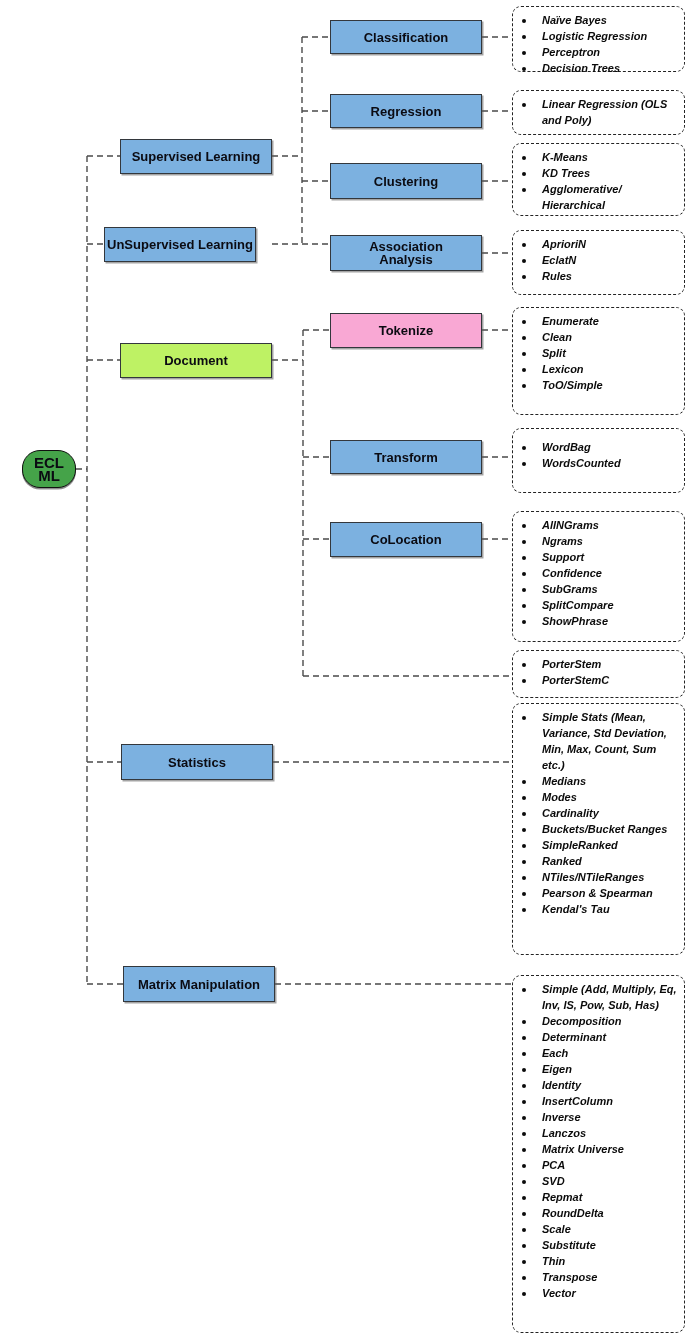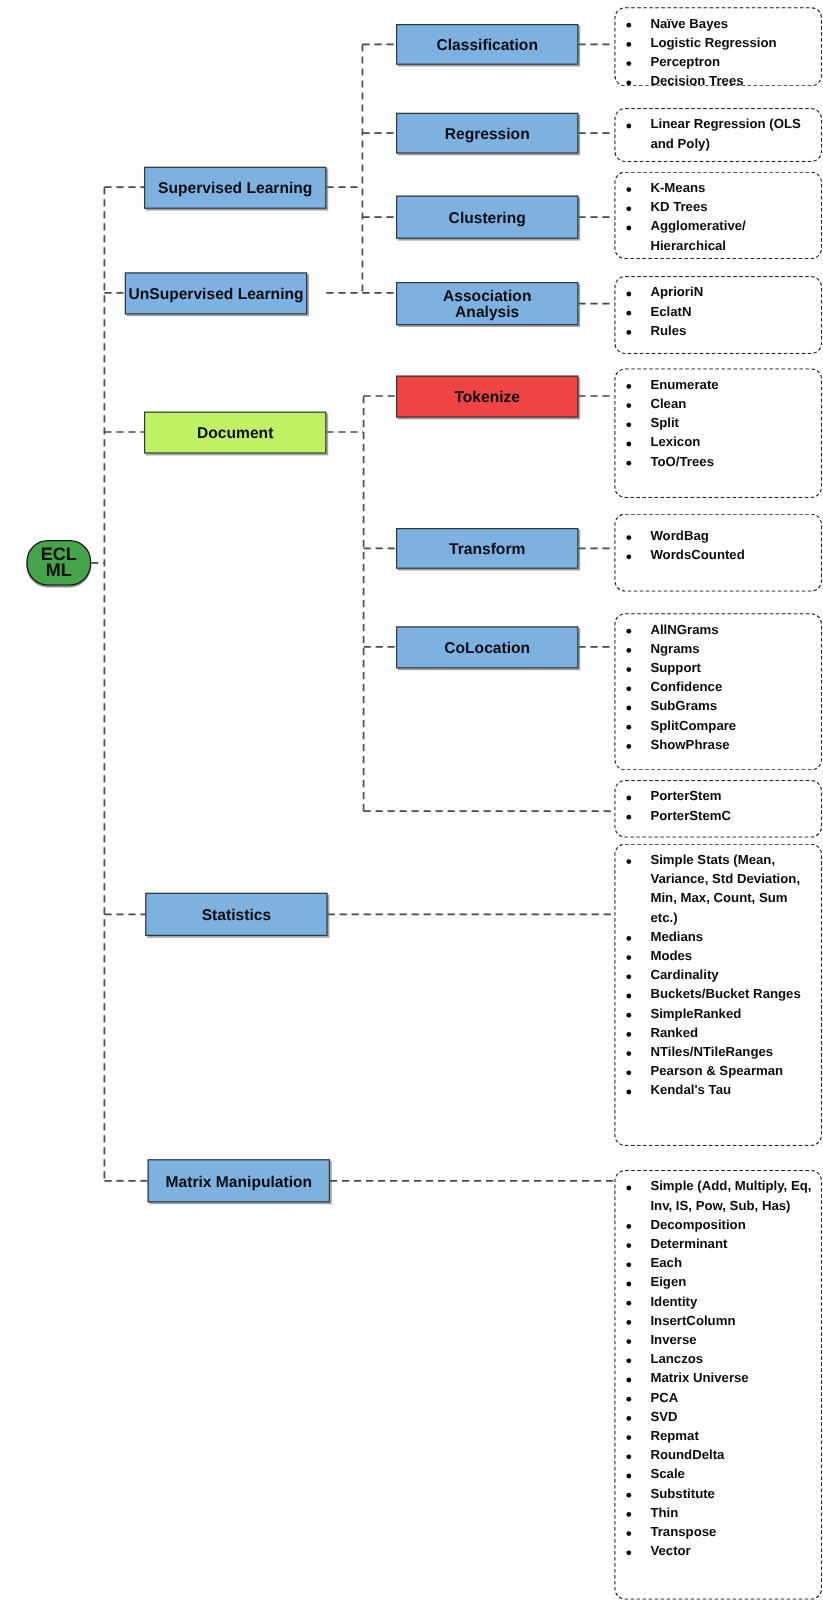--- a/index.html
+++ b/index.html
@@ -39,21 +39,21 @@
   #n-trans{left:330px;top:440px;height:34px;}
   #n-coloc{left:330px;top:522px;height:35px;}
 
   #root-node{left:2px;top:450px;width:54px;height:38px;}
 
   .leaf{
     position:absolute;left:512px;width:173px;box-sizing:border-box;
     border:1.6px dashed #232323;border-radius:9px;background:#fff;
   }
   .leaf ul{
-    list-style:none;margin:0;padding:5px 4px 4px 0;
+    list-style:none;margin:0;padding:5px 4px 4px 0;font-style:italic;
   }
   .leaf li{
     position:relative;padding-left:29px;
     font-weight:bold;font-size:11px;line-height:16px;color:#0b0b0b;
   }
   .leaf li::before{
     content:"";position:absolute;left:9px;top:6.5px;width:4px;height:4px;
     border-radius:50%;background:#0b0b0b;
   }
   #l-class{top:6px;height:66px;}
@@ -134,21 +134,21 @@
   <div class="node l2" id="n-reg" style="background-color: rgb(124, 177, 224);">
     <span>Regression</span>
   </div>
   <div class="node l2" id="n-clus" style="background-color: rgb(124, 177, 224);">
     <span>Clustering</span>
   </div>
   <div class="node l2" id="n-assoc" style="background-color: rgb(124, 177, 224);">
     <span>Association
 Analysis</span>
   </div>
-  <div class="node l2" id="n-tok" style="background-color: #ef4444;">
+  <div class="node l2" id="n-tok" style="background-color: #f9a8d4;">
     <span>Tokenize</span>
   </div>
   <div class="node l2" id="n-trans" style="background-color: rgb(124, 177, 224);">
     <span>Transform</span>
   </div>
   <div class="node l2" id="n-coloc" style="background-color: rgb(124, 177, 224);">
     <span>CoLocation</span>
   </div>
 
   <div class="leaf" id="l-class">
@@ -177,21 +177,21 @@
         <li>EclatN</li>
         <li>Rules</li>
       </ul>
   </div>
   <div class="leaf" id="l-tok">
     <ul>
         <li>Enumerate</li>
         <li>Clean</li>
         <li>Split</li>
         <li>Lexicon</li>
-        <li>ToO/Trees</li>
+        <li>ToO/Simple</li>
       </ul>
   </div>
   <div class="leaf" id="l-trans">
     <ul>
         <li>WordBag</li>
         <li>WordsCounted</li>
       </ul>
   </div>
   <div class="leaf" id="l-coloc">
     <ul>

